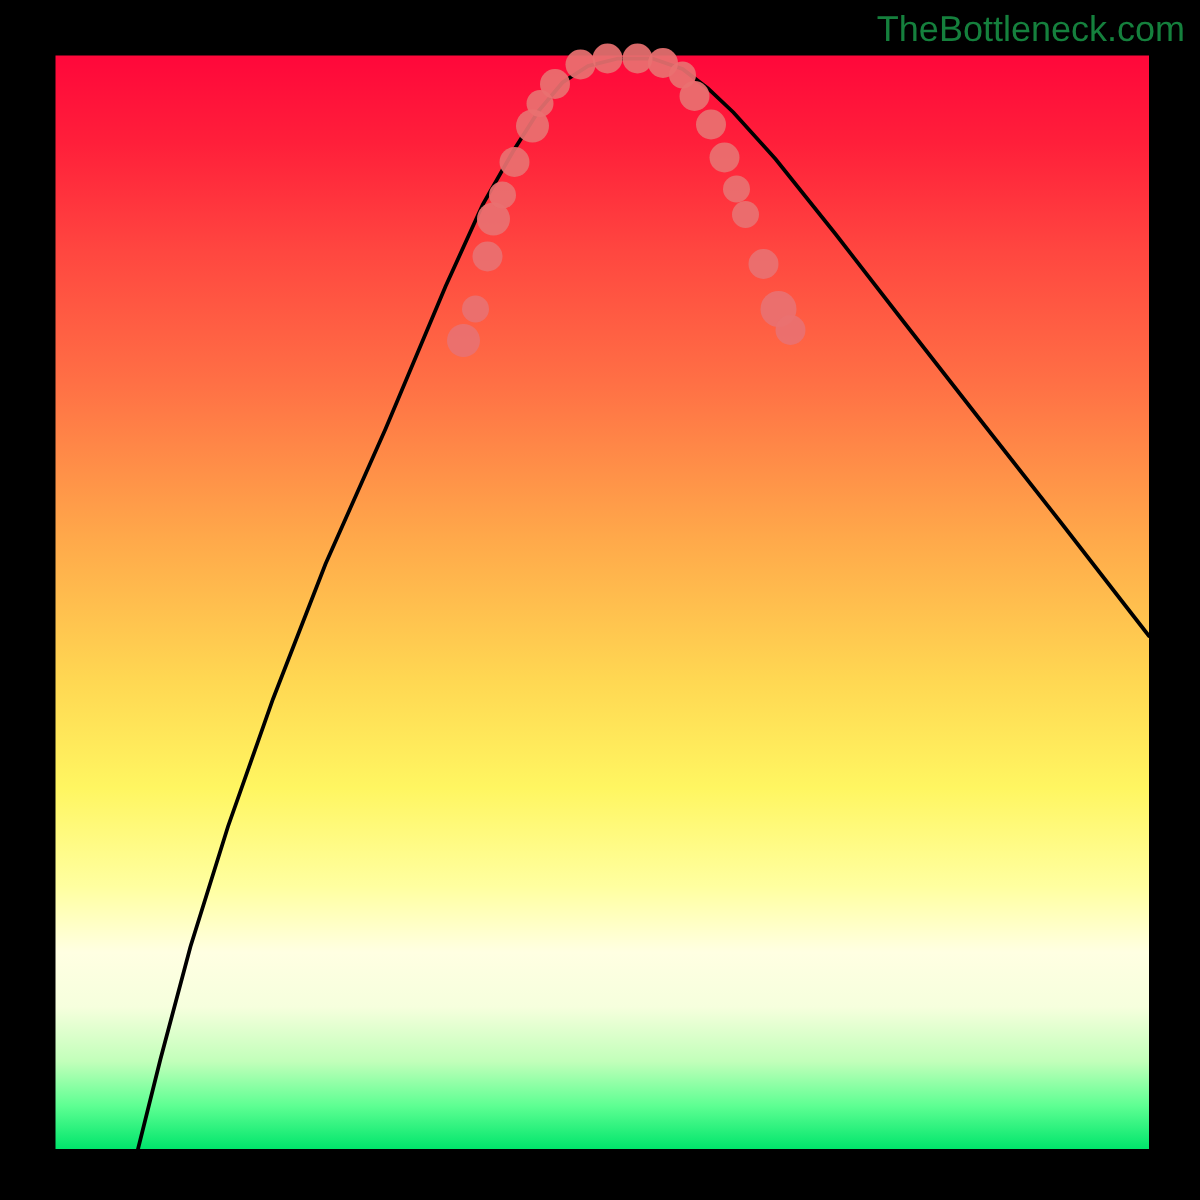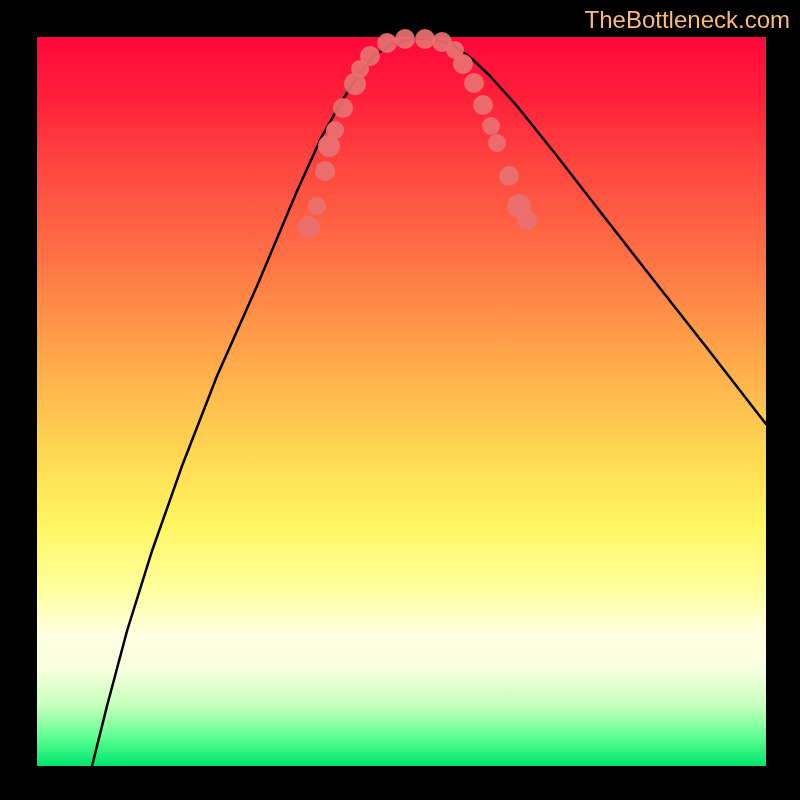--- a/index.html
+++ b/index.html
@@ -13,21 +13,21 @@
     #ffa84a 44%,
     #ffd752 57%,
     #fff661 67%,
     #ffffa0 76%,
     #ffffe2 82%,
     #f6ffdd 87%,
     #c2ffba 92%,
     #5fff93 96%,
     #00e56b 100%);
 }
-.watermark{position:absolute;top:6px;right:10px;color:#fdba74;
+.watermark{position:absolute;top:6px;right:10px;color:#15803d;
   font:24px Arial,Helvetica,sans-serif;font-weight:400;letter-spacing:0}
 svg.curve{position:absolute;left:37px;top:37px;width:729px;height:729px;overflow:visible}
 svg .mainstroke{fill:none;stroke:#000;stroke-width:2.5;stroke-linecap:round}
 svg .dot{fill:#e97171;opacity:.92}
 </style>
 </head>
 <body>
 
 <div class="plot"></div>
 

